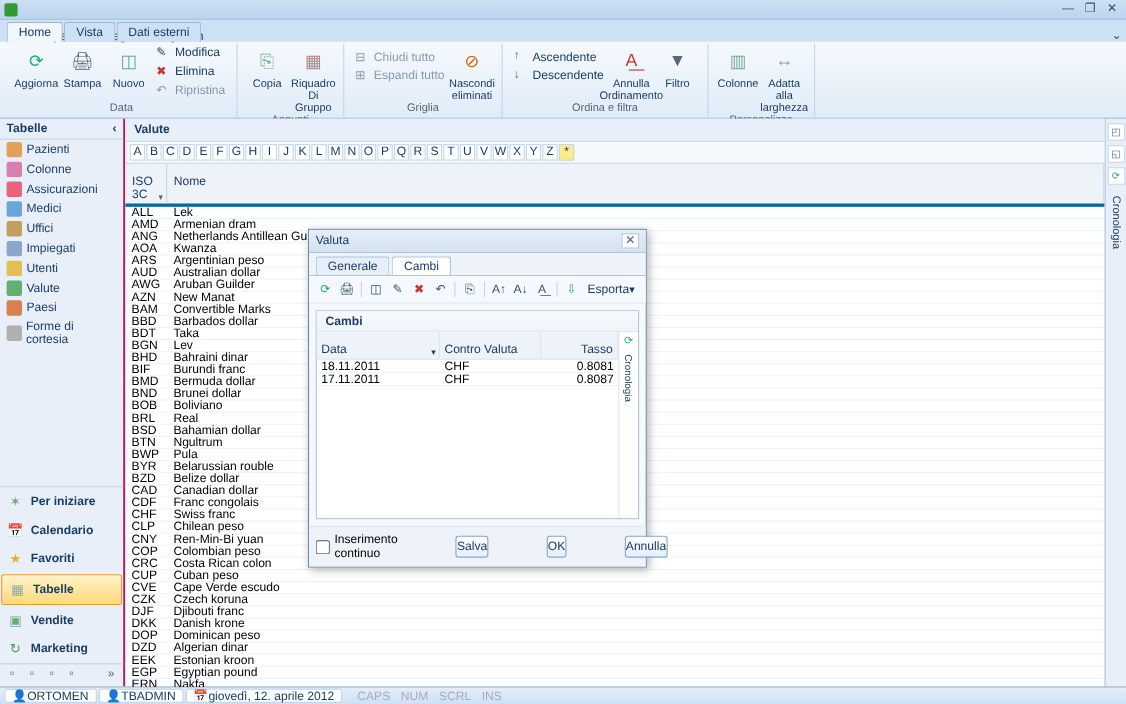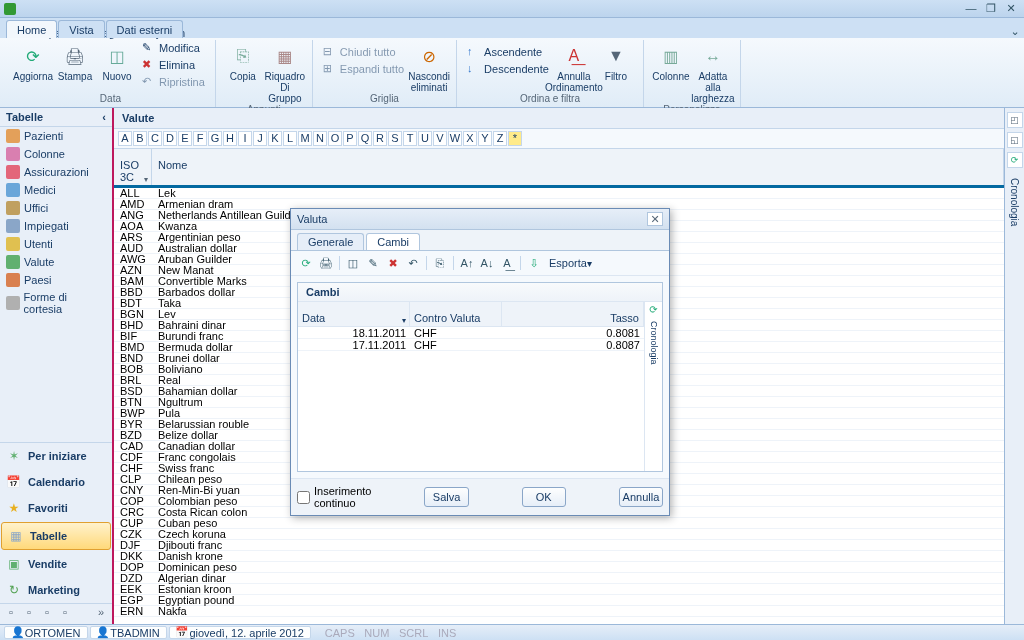--- a/index.html
+++ b/index.html
@@ -55,41 +55,41 @@
 .grid-hdr .gh .arr { position:absolute; bottom:1px; right:3px; font-size:8px; color:#567;}
 .gbody { flex:1; overflow-y:scroll; }
 .grow { display:flex; border-bottom:1px solid #eef3f9; height:11px; align-items:center; }
 .grow .gc1 { width:38px; padding:0 6px; } .grow .gc2 { flex:1; padding:0 6px; }
 
 .rightbar { width:20px; background:#e8eff8; border-left:1px solid #9bb8d9; display:flex; flex-direction:column; align-items:center; padding-top:4px; gap:4px;}
 .rb-btn { width:16px; height:16px; border:1px solid #c4d6ea; background:#fff; cursor:pointer; font-size:9px; text-align:center; line-height:14px; color:#567;}
 .rb-vtext { writing-mode:vertical-rl; font-size:10px; color:#1a3d66; margin-top:6px; cursor:pointer;}
 
 
-.dialog { position:absolute; left:290px; top:208px; width:380px; background:#f5f9fd; border:1px solid #6a8bb5; box-shadow:2px 2px 8px rgba(0,0,0,.3); z-index:100; }
+.dialog { position:absolute; left:280px; top:208px; width:308px; background:#f5f9fd; border:1px solid #6a8bb5; box-shadow:2px 2px 8px rgba(0,0,0,.3); z-index:100; }
 .dlg-title { display:flex; align-items:center; padding:3px 6px; background:linear-gradient(#e6eef8,#d3e1f0); border-bottom:1px solid #b0c6de; }
 .dlg-title span { flex:1; color:#1a3d66; }
 .dlg-title .xclose { cursor:pointer; color:#567; border:1px solid #b0c6de; width:16px; height:14px; text-align:center; line-height:12px; background:#fff;}
 .dlg-tabs { display:flex; padding:3px 6px 0; border-bottom:1px solid #b0c6de; background:#eef3f9;}
 .dlg-tabs .dtab { padding:2px 10px; border:1px solid #b0c6de; border-bottom:none; margin-right:2px; cursor:pointer; border-radius:3px 3px 0 0; background:#e6eef8; color:#1a3d66;text-align:center;}
 .dlg-tabs .dtab.active { background:#fff; }
 .dlg-tb { display:flex; padding:3px 6px; gap:2px; border-bottom:1px solid #dce6f2; background:#f5f9fd;}
 .tbtn { width:18px; height:18px; border:1px solid transparent; cursor:pointer; text-align:center; line-height:16px; font-size:11px; color:#356;}
 .tsep { width:1px; background:#c4d6ea; margin:2px 2px;}
 .dlg-body { padding:6px; }
 .cambi-box { border:1px solid #b0c6de; background:#fff; }
 .cambi-hdr { padding:3px 8px; font-weight:bold; color:#1a3d66; background:linear-gradient(#f8fafc,#eef3f9); border-bottom:1px solid #dce6f2;}
 .cambi-inner { display:flex; }
 .cambi-grid { flex:1; }
 .cg-hdrs { display:flex; background:#eef3f9; border-bottom:1px solid #dce6f2; }
 .cg-hdrs .cgh { padding:10px 4px 2px; border-right:1px solid #dce6f2; color:#1a3d66; position:relative;}
 .cgh1 { width:112px;} .cgh2 { width:92px;} .cgh3 { flex:1; text-align:right;}
 .cg-hdrs .cgh .arr { position:absolute; bottom:1px; right:3px; font-size:8px;}
 .cg-row { display:flex; border-bottom:1px solid #eef3f9; height:12px; align-items:center;}
-.cg-row .c1 { width:112px; padding:0 4px;text-align:right;} .cg-row .c2 { width:92px; padding:0 4px;} .cg-row .c3 { flex:1; padding:0 4px; text-align:right;}
+.cg-row .c1 { width:112px; padding:0 4px;} .cg-row .c2 { width:92px; padding:0 4px;} .cg-row .c3 { flex:1; padding:0 4px; text-align:right;}
 .cambi-side { width:18px; border-left:1px solid #dce6f2; display:flex; flex-direction:column; align-items:center; padding-top:2px;}
 .cambi-fill { height:120px; }
 .dlg-foot { display:flex; align-items:center; padding:6px; gap:6px; border-top:1px solid #dce6f2; background:#eef3f9;}
 .dlg-foot .chk { display:flex; align-items:center; flex:1; gap:4px;}
 .dlg-foot .dbtn { width:60px; height:20px; border:1px solid #8aa6c8; background:linear-gradient(#fdfefe,#e6eef8); cursor:pointer; color:#1a3d66; border-radius:3px;margin-left:47px;}
 
 
 .status { position:absolute; left:0; right:0; bottom:0; height:16px; background:linear-gradient(#e6eef8,#cde0f4); border-top:1px solid #9bb8d9; display:flex; align-items:center; padding:0 4px; gap:2px; font-size:10px; color:#1a3d66;}
 .status .sitem { display:flex; align-items:center; padding:0 6px; border:1px solid #c4d6ea; background:#fdfefe; height:13px; border-radius:2px;}
 .status .sdim { color:#aab; }
@@ -453,20 +453,24 @@
         </div>
         <div class="grow">
           <div class="gc1">CRC</div>
           <div class="gc2">Costa Rican colon</div>
         </div>
         <div class="grow">
           <div class="gc1">CUP</div>
           <div class="gc2">Cuban peso</div>
         </div>
         <div class="grow">
+          <div class="gc1">CVE</div>
+          <div class="gc2">Cape Verde escudo</div>
+        </div>
+        <div class="grow">
           <div class="gc1">CZK</div>
           <div class="gc2">Czech koruna</div>
         </div>
         <div class="grow">
           <div class="gc1">DJF</div>
           <div class="gc2">Djibouti franc</div>
         </div>
         <div class="grow">
           <div class="gc1">DKK</div>
           <div class="gc2">Danish krone</div>

